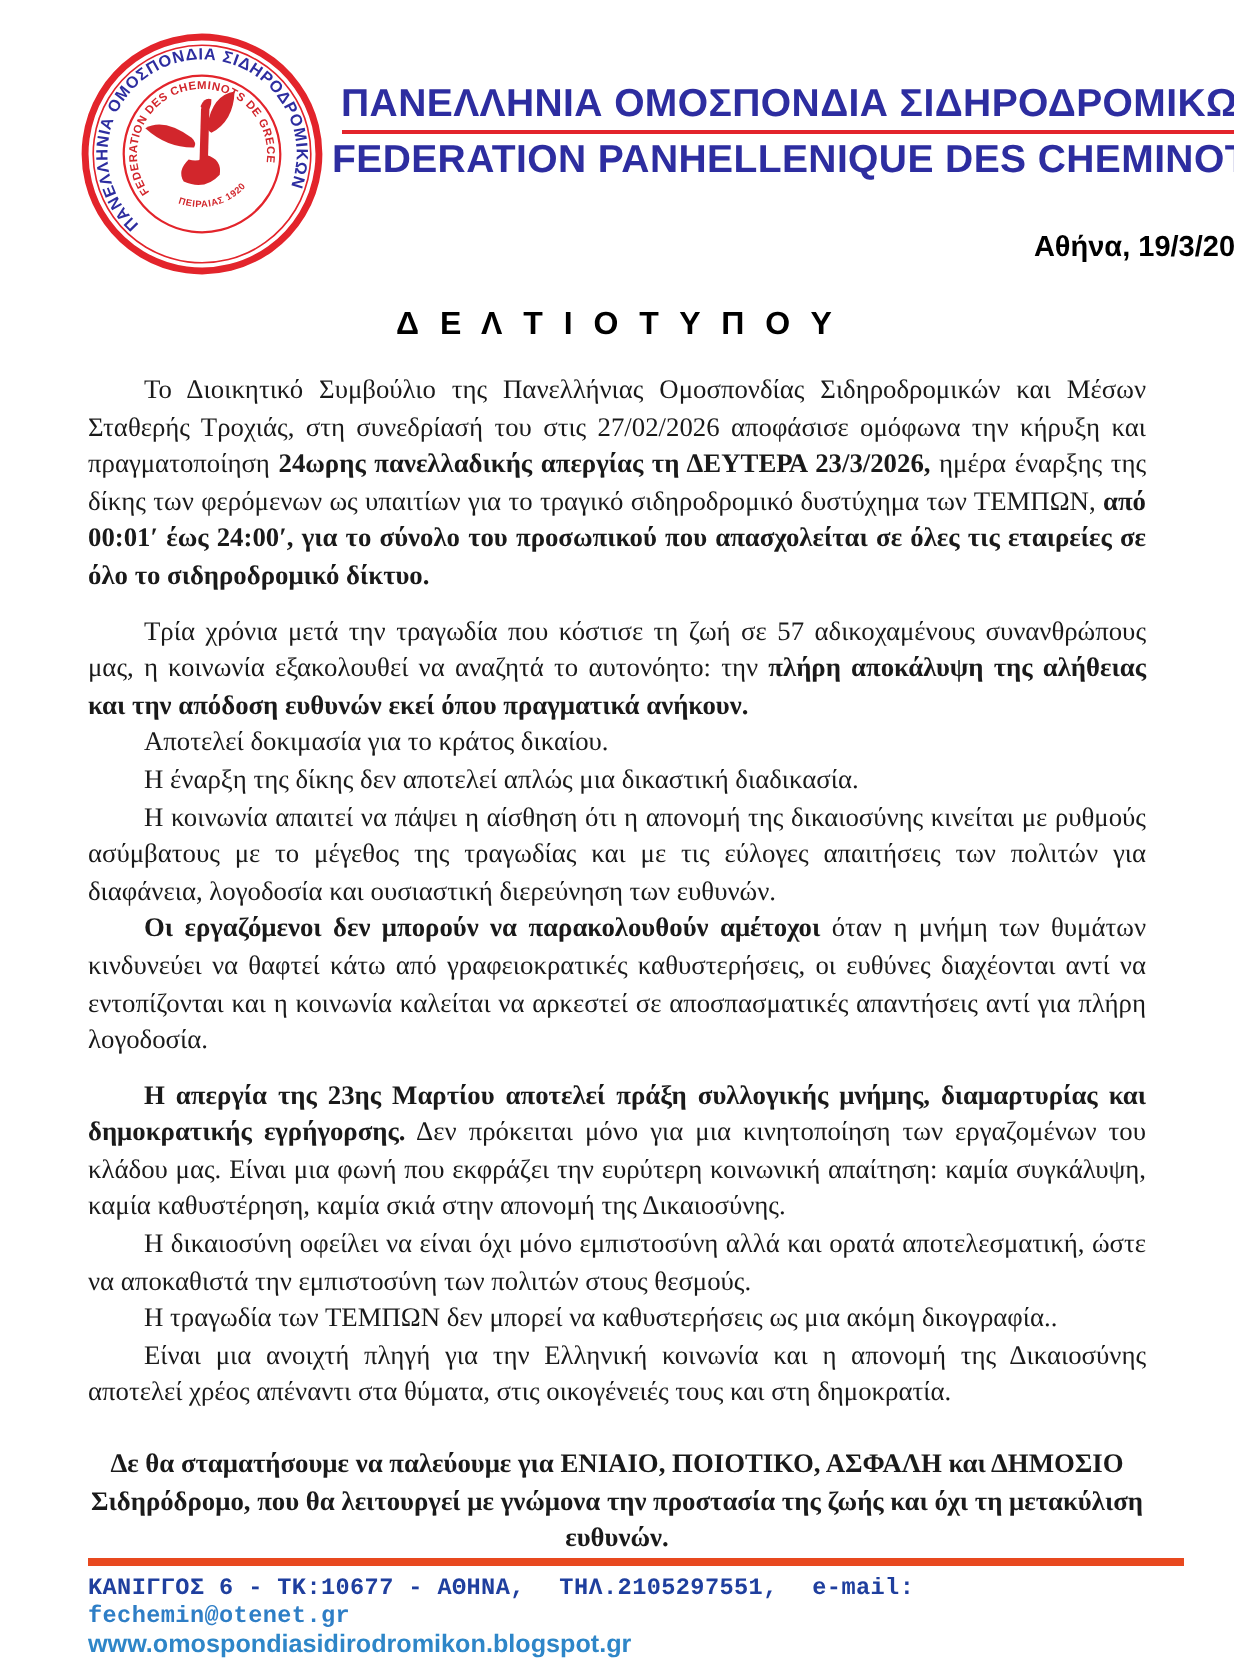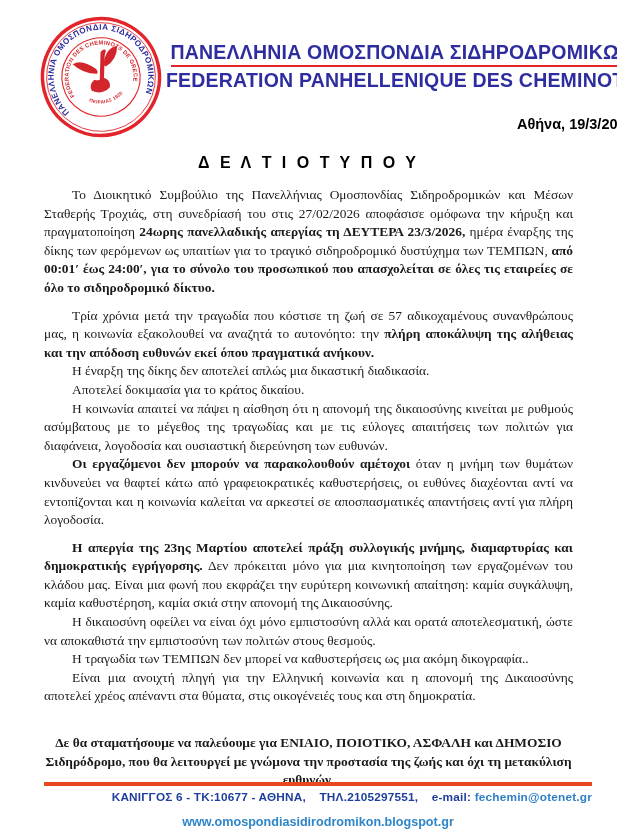--- a/index.html
+++ b/index.html
@@ -36,35 +36,35 @@
   .press-title{
     text-align:center;font-weight:bold;font-size:16px;letter-spacing:3px;
     margin-top:16px;color:#000;
   }
 
   
   .body-text{margin:14px 44px 0 44px;font-size:13.4px;line-height:18.6px;text-align:justify;}
   .body-text p{margin:0;font-family:Liberation Serif, serif;}
   .body-text p.indent{text-indent:28px;}
   .body-text p.gap{margin-top:9px;}
-  .body-text p.biggap{margin-top:28px;}
+  .body-text p.biggap{margin-top:17px;}
   .body-text p.align-center{text-align:center;text-indent:0;}
   .body-text b{font-weight:bold;}
 
   
   .footer{position:absolute;left:44px;right:25px;bottom:6px;}
   .footer-rule{height:4px;background:#e8491f;border:none;margin:0 0 4px 0;}
   .footer-line1{
-    text-align:right;font-family:Liberation Sans, sans-serif;
+    text-align:left;font-family:Liberation Mono, monospace;
     font-weight:bold;font-size:11.8px;color:#1f3f9e;letter-spacing:0.2px;
   }
   .footer-line1 .seg{margin-right:10px;}
   .footer-line1 .email{color:#2e7ec6;}
   .footer-line2{
-    text-align:center;font-weight:bold;font-size:12.6px;color:#2e86c8;margin-top:11px;
+    font-weight:bold;font-size:12.6px;color:#2e86c8;margin-top:0;
   }
 </style>
 </head>
 <body>
 
 <div class="page">
 
   <div class="header">
     <div class="logo-wrap">
       <svg width="122" height="122" viewBox="0 0 120 120">
@@ -100,22 +100,22 @@
       <div class="org-fr">FEDERATION PANHELLENIQUE DES CHEMINOTS</div>
       <div class="dateline">Αθήνα, 19/3/2026</div>
     </div>
   </div>
 
   <div class="press-title">Δ Ε Λ Τ Ι Ο   Τ Υ Π Ο Υ</div>
 
   <div class="body-text">
       <p class="indent"><span>Το Διοικητικό Συμβούλιο της Πανελλήνιας Ομοσπονδίας Σιδηροδρομικών και Μέσων Σταθερής Τροχιάς, στη συνεδρίασή του στις 27/02/2026 αποφάσισε ομόφωνα την κήρυξη και πραγματοποίηση </span><b>24ωρης πανελλαδικής απεργίας τη ΔΕΥΤΕΡΑ 23/3/2026,</b><span> ημέρα έναρξης της δίκης των φερόμενων ως υπαιτίων για το τραγικό σιδηροδρομικό δυστύχημα των ΤΕΜΠΩΝ,  </span><b>από 00:01′ έως 24:00′, για το σύνολο του προσωπικού που απασχολείται σε όλες τις εταιρείες σε όλο το σιδηροδρομικό δίκτυο.</b></p>
       <p class="indent gap"><span>Τρία χρόνια μετά την τραγωδία που κόστισε τη ζωή σε 57 αδικοχαμένους συνανθρώπους μας, η κοινωνία εξακολουθεί να αναζητά το αυτονόητο: την </span><b>πλήρη αποκάλυψη της αλήθειας και την απόδοση ευθυνών εκεί όπου πραγματικά ανήκουν.</b></p>
+      <p class="indent"><span>Αποτελεί δοκιμασία για το κράτος δικαίου.</span></p>
       <p class="indent"><span>Η έναρξη της δίκης δεν αποτελεί απλώς μια δικαστική διαδικασία.</span></p>
-      <p class="indent"><span>Αποτελεί δοκιμασία για το κράτος δικαίου.</span></p>
       <p class="indent"><span>Η κοινωνία απαιτεί να πάψει η αίσθηση ότι η απονομή της δικαιοσύνης κινείται με ρυθμούς ασύμβατους με το μέγεθος της τραγωδίας και με τις εύλογες απαιτήσεις των πολιτών για διαφάνεια, λογοδοσία και ουσιαστική διερεύνηση των ευθυνών.</span></p>
       <p class="indent"><b>Οι εργαζόμενοι δεν μπορούν να παρακολουθούν αμέτοχοι</b><span> όταν η μνήμη των θυμάτων κινδυνεύει να θαφτεί κάτω από γραφειοκρατικές καθυστερήσεις, οι ευθύνες διαχέονται αντί να εντοπίζονται και η κοινωνία καλείται να αρκεστεί σε αποσπασματικές απαντήσεις αντί για πλήρη λογοδοσία.</span></p>
       <p class="indent gap"><b>Η απεργία της 23ης Μαρτίου αποτελεί πράξη συλλογικής μνήμης, διαμαρτυρίας και δημοκρατικής εγρήγορσης.</b><span> Δεν πρόκειται μόνο για μια κινητοποίηση των εργαζομένων του κλάδου μας. Είναι μια φωνή που εκφράζει την ευρύτερη κοινωνική απαίτηση: καμία συγκάλυψη, καμία καθυστέρηση, καμία σκιά στην απονομή της Δικαιοσύνης.</span></p>
       <p class="indent"><span>Η δικαιοσύνη οφείλει να είναι όχι μόνο εμπιστοσύνη αλλά και ορατά αποτελεσματική, ώστε να αποκαθιστά την εμπιστοσύνη των πολιτών στους θεσμούς.</span></p>
       <p class="indent"><span>Η τραγωδία των ΤΕΜΠΩΝ δεν μπορεί να καθυστερήσεις ως μια ακόμη δικογραφία..</span></p>
       <p class="indent"><span>Είναι μια ανοιχτή πληγή για την Ελληνική κοινωνία και η απονομή της Δικαιοσύνης αποτελεί χρέος απέναντι στα θύματα, στις οικογένειές τους και στη δημοκρατία.</span></p>
       <p class="biggap align-center"><b>Δε θα σταματήσουμε να παλεύουμε για ΕΝΙΑΙΟ, ΠΟΙΟΤΙΚΟ, ΑΣΦΑΛΗ και ΔΗΜΟΣΙΟ Σιδηρόδρομο, που θα λειτουργεί με γνώμονα την προστασία της ζωής και όχι τη μετακύλιση ευθυνών.</b></p>
     </div>
 
   <div class="footer">

